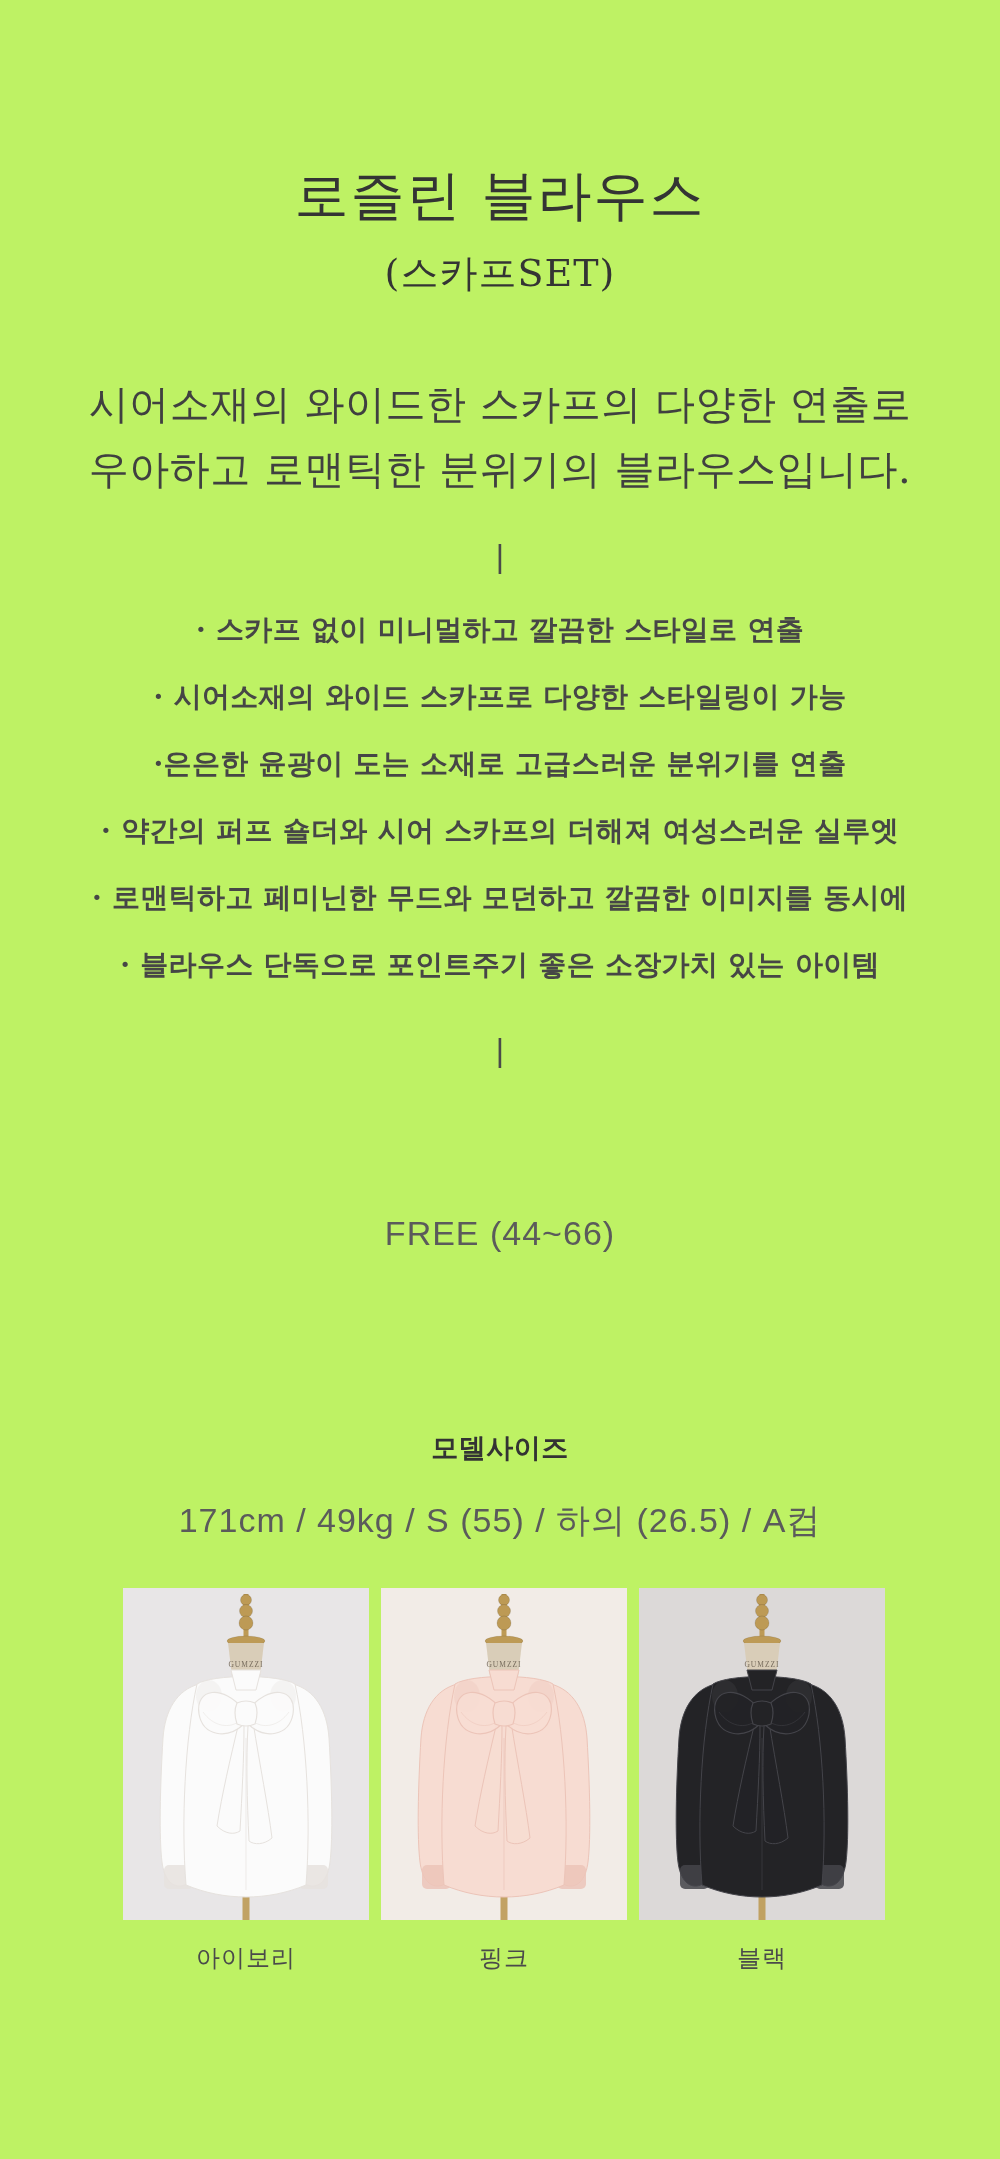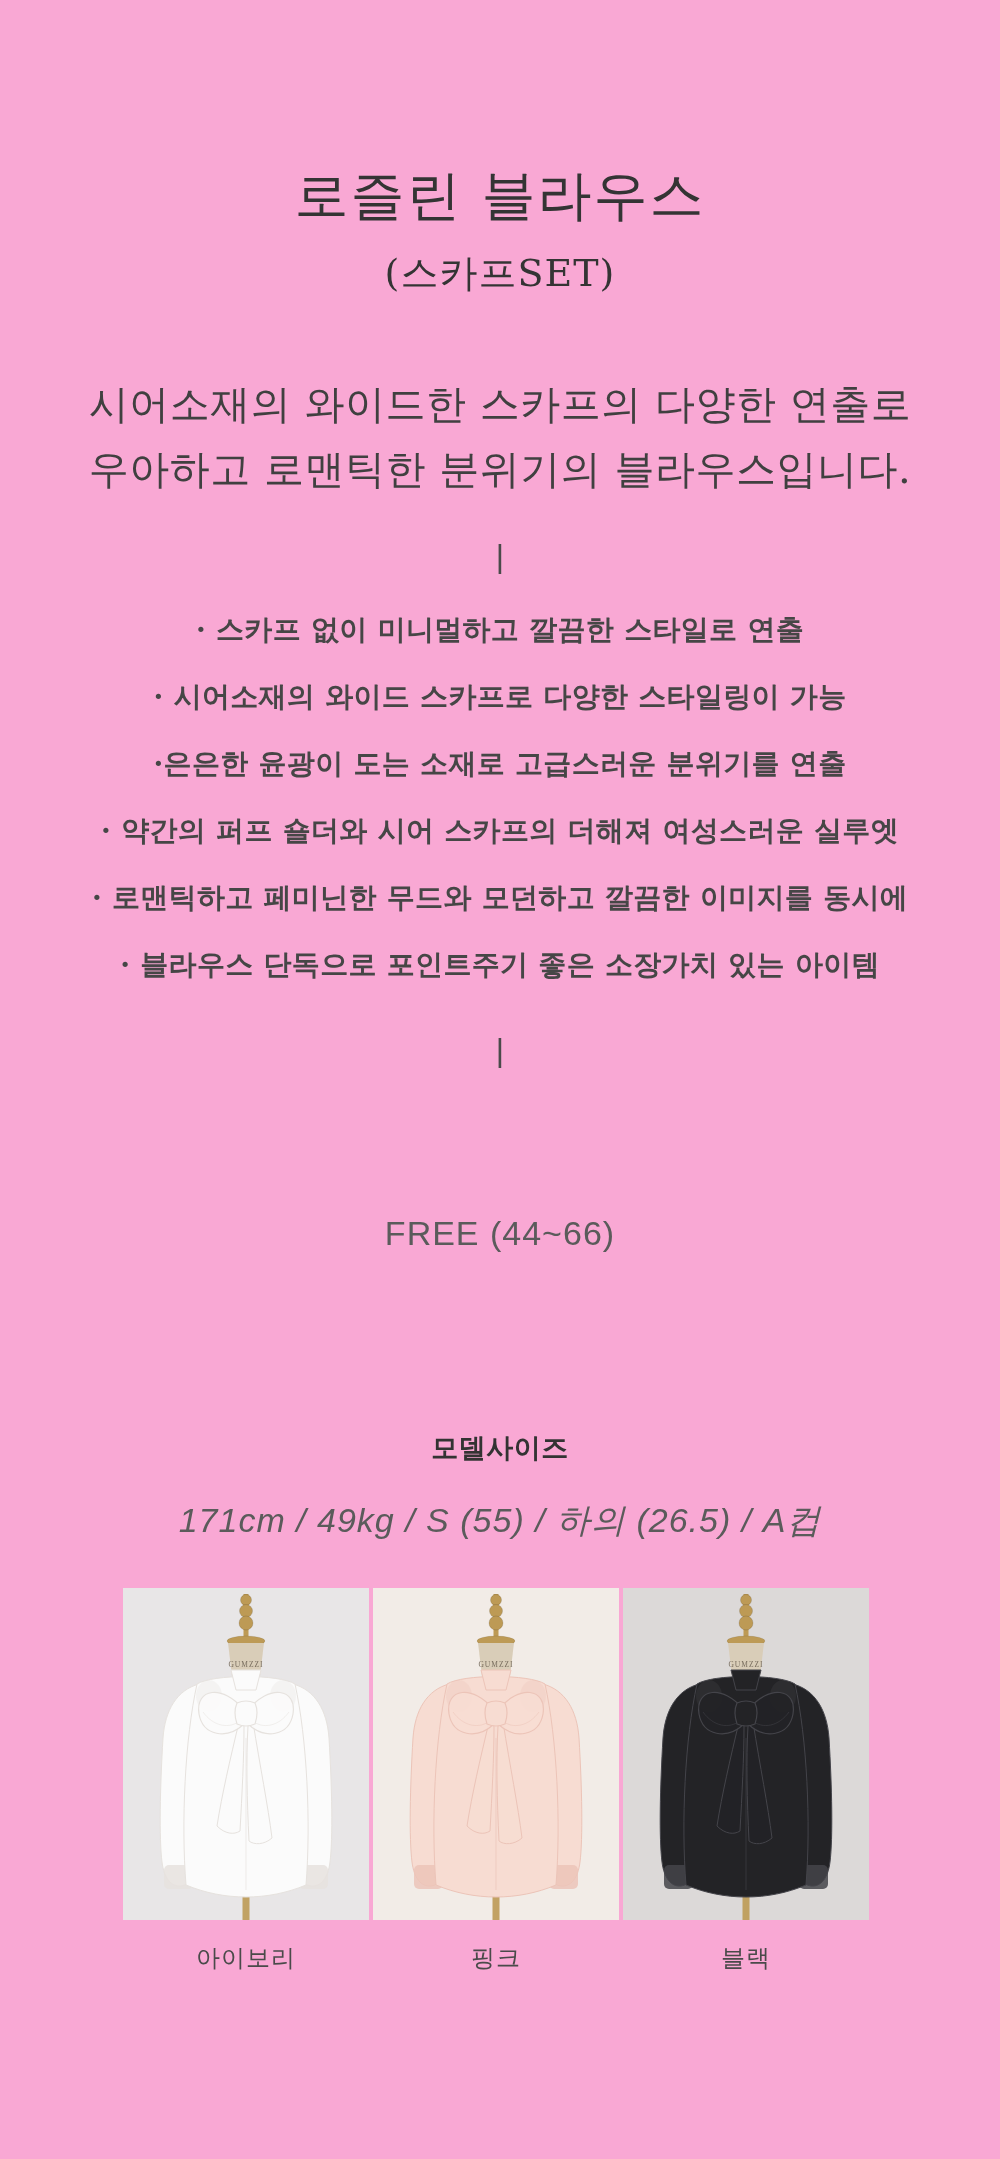--- a/index.html
+++ b/index.html
@@ -1,20 +1,20 @@
 <!DOCTYPE html>
 <html><head>
 <meta charset="utf-8">
 <style>
   html,body { margin:0; padding:0; background:#ffffff; }
   .page {
     position:relative;
     width:1000px; height:2159px;
     margin:0 auto;
-    background:#f9a8d4;
+    background:#bef264;
     font-family:"DejaVu Serif", serif;
     color:#3c3c3c;
     overflow:hidden;
   }
   .abs { position:absolute; left:0; width:1000px; text-align:center; }
 
   .title    { top:160px; font-size:54px; letter-spacing:2px; color:#343434; }
   .subtitle { top:248px; font-size:38px; letter-spacing:1px; color:#343434; }
 
   .desc     { top:372px; font-size:40px; line-height:65px; color:#404040; letter-spacing:0.5px; }
@@ -29,25 +29,25 @@
     font-family:"Liberation Sans", sans-serif;
     font-weight:700; font-size:27px; color:#333333; letter-spacing:0.5px;
   }
   .sans-value {
     font-family:"Liberation Sans", sans-serif;
     font-weight:400; font-size:34px; color:#5b5b5b; letter-spacing:1px;
   }
   .size-heading  { top:1158px; }
   .size-value    { top:1214px; }
   .model-heading { top:1430px; }
-  .model-value   { top:1498px;font-style:italic; }
+  .model-value   { top:1498px; }
 
   .swatches {
     position:absolute; top:1588px; left:123px;
-    width:754px; display:flex; gap:4px;
+    width:754px; display:flex; gap:12px;
   }
   .swatches figure { margin:0; width:246px; }
   .swatches svg.swatch { display:block; width:246px; height:332px; }
   .swatches figcaption {
     margin-top:22px; text-align:center;
     font-family:"Liberation Sans", sans-serif;
     font-size:24px; color:#4a4a4a; letter-spacing:1px;
   }
   .defs-holder { position:absolute; width:0; height:0; overflow:hidden; }
   #blouse-shape text {

